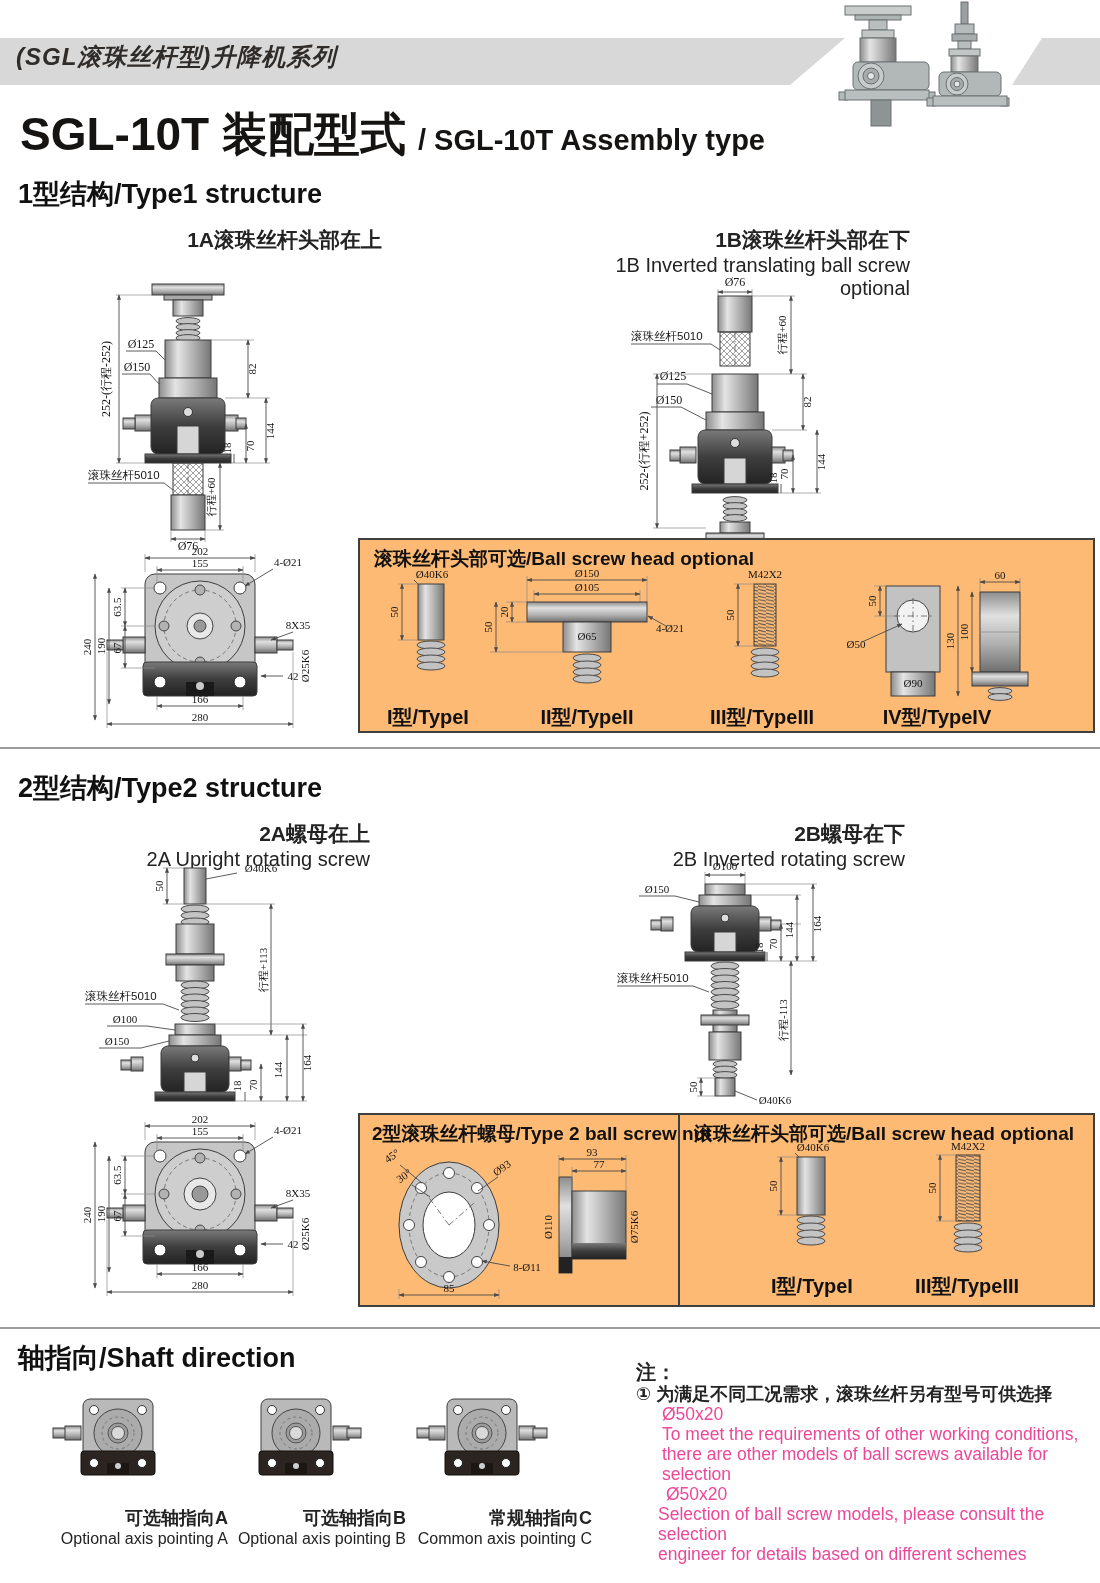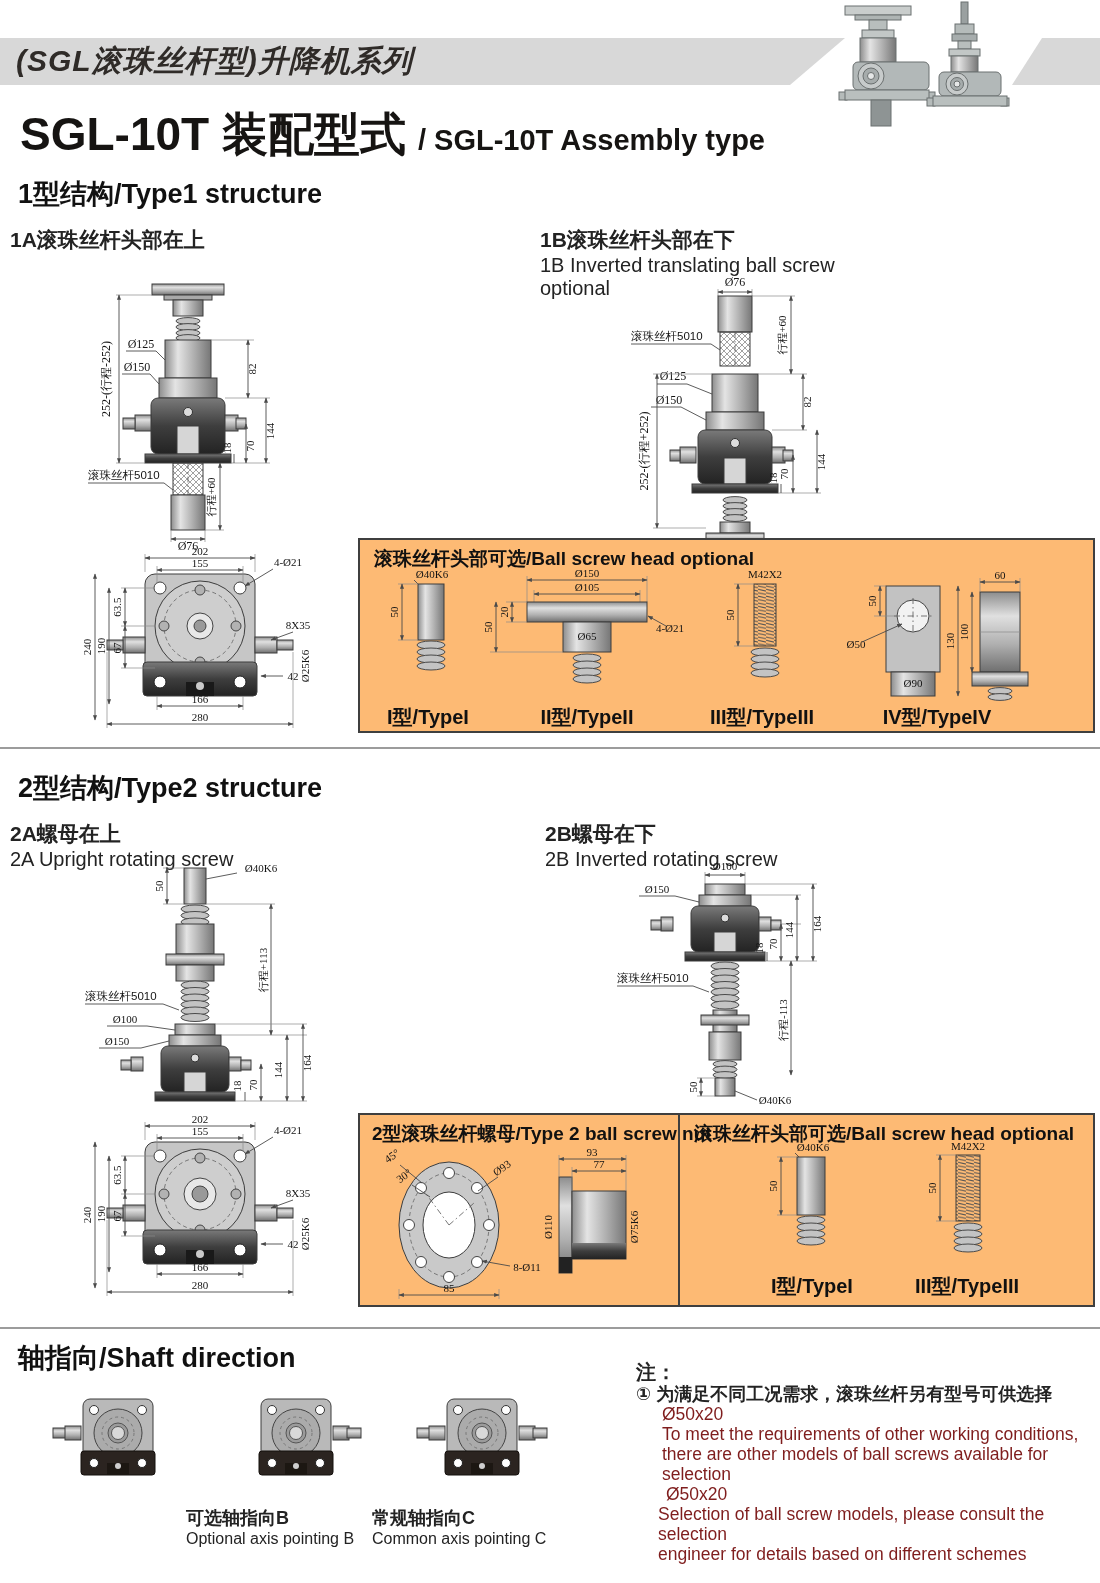--- a/index.html
+++ b/index.html
@@ -2,39 +2,39 @@
 <html><head>
 <meta charset="utf-8">
 <style>
   html,body{margin:0;padding:0;background:#fff;}
   #page{position:relative;width:1100px;height:1583px;background:#fff;overflow:hidden;
         font-family:"Liberation Sans","DejaVu Sans",sans-serif;color:#232323;}
   .abs{position:absolute;}
   
   .banner{top:38px;left:0;width:845px;height:47px;background:#d8d8d8;
           clip-path:polygon(0 0,100% 0,calc(100% - 55px) 100%,0 100%);}
-  .banner-txt{top:41px;left:16px;font-size:30px;font-style:italic;font-weight:800;color:#2f2b28;letter-spacing:1px;}
+  .banner-txt{top:41px;left:16px;font-size:24px;font-style:italic;font-weight:800;color:#2f2b28;letter-spacing:1px;}
   .banner-right{top:38px;left:1012px;width:88px;height:47px;background:#d8d8d8;
           clip-path:polygon(30px 0,100% 0,100% 100%,0 100%);}
   .title-row{top:104px;left:20px;display:flex;align-items:baseline;gap:12px;}
   .title-zh{font-size:46px;font-weight:900;color:#161412;letter-spacing:0px;}
   .title-en{font-size:29px;font-weight:600;color:#161412;}
   .sec-head{font-size:27px;font-weight:800;color:#111;}
-  .cap{text-align:left;}
+  .cap{text-align:right;}
   .cap .zh{font-size:21px;font-weight:600;}
   .cap .en{font-size:20px;font-weight:500;}
   .rule{left:0;width:1100px;height:2px;background:#9c9c9c;}
   .box{border:2px solid #3f3f3f;background:#fdba74;}
   .box-title{font-size:19px;font-weight:600;color:#111;white-space:nowrap;}
   .type-label{font-size:20px;font-weight:700;text-align:center;color:#111;white-space:nowrap;}
   .cap2 .zh{font-size:18px;font-weight:600;}
   .cap2 .en{font-size:16px;font-weight:500;}
   .notes{font-size:18px;line-height:20px;}
   .notes .nzh{font-weight:600;font-size:18px;margin-top:2px;}
-  .notes .nen{font-weight:500;font-size:17.5px;color:#7f1d1d;}
+  .notes .nen{font-weight:500;font-size:17.5px;color:#ec4899;}
   
   svg{overflow:visible;}
   .pt{stroke:#3d3d3d;stroke-width:1;}
   .dl{stroke:#4a4a4a;stroke-width:0.9;fill:none;}
   .xl{stroke:#8a8a8a;stroke-width:0.7;fill:none;}
   .ldr{stroke:#4a4a4a;stroke-width:0.9;fill:none;}
   .cl{stroke:#555;stroke-width:0.8;stroke-dasharray:6 3 1.5 3;fill:none;}
   .dt{font:11px "Liberation Serif","DejaVu Serif",serif;fill:#141414;text-anchor:middle;}
   .dt2{font:12px "Liberation Serif","DejaVu Serif",serif;fill:#141414;text-anchor:middle;}
   .cj{font:11.5px "Liberation Sans","DejaVu Sans",sans-serif;fill:#141414;}
@@ -698,20 +698,24 @@
       <circle cx="75" cy="38" r="16" fill="none" stroke="#777" stroke-dasharray="3 3"></circle>
     <circle cx="75" cy="38" r="10" fill="#9b9b9b" stroke="#555"></circle>
       <circle cx="75" cy="38" r="6.5" fill="#d9d9d9" stroke="#555"></circle>
     <rect x="38" y="56" width="74" height="24" rx="3" fill="#2b2420" stroke="#15100d"></rect>
     <circle cx="51" cy="68" r="4.5" fill="#fff" stroke="#222"></circle>
       <circle cx="99" cy="68" r="4.5" fill="#fff" stroke="#222"></circle>
     <rect x="64" y="68" width="22" height="12" fill="#1c1712"></rect>
       <circle cx="75" cy="71" r="3" fill="#cfcfcf"></circle>
   </svg>
 
+  <div class="abs cap cap2" style="left:8px;top:1506px;width:220px">
+    <div class="zh">可选轴指向A</div>
+    <div class="en">Optional axis pointing A</div>
+  </div>
   <div class="abs cap cap2" style="left:372px;top:1506px;width:220px">
     <div class="zh">常规轴指向C</div>
     <div class="en">Common axis pointing C</div>
   </div>
   <div class="abs cap cap2" style="left:186px;top:1506px;width:220px">
     <div class="zh">可选轴指向B</div>
     <div class="en">Optional axis pointing B</div>
   </div>
 
   <div class="abs notes" style="left:636px;top:1360px;width:462px">

